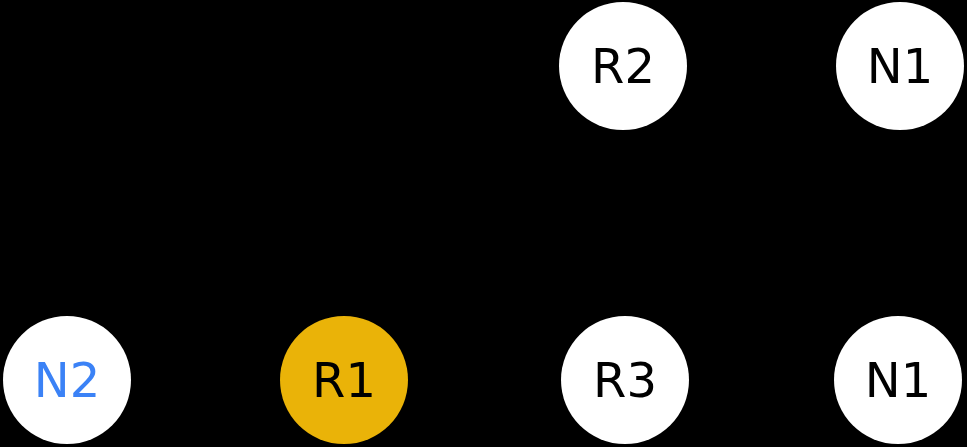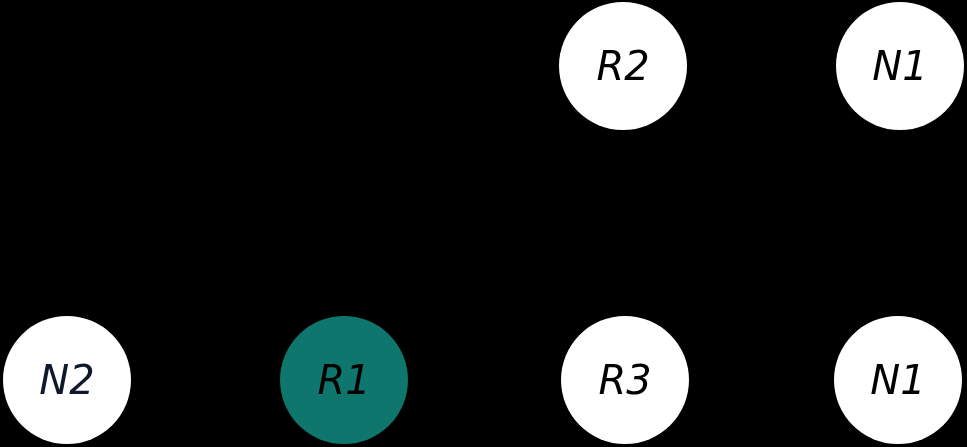--- a/index.html
+++ b/index.html
@@ -18,40 +18,39 @@
   }
   .node {
     position: absolute;
     border-radius: 50%;
     display: flex;
     align-items: center;
     justify-content: center;
     box-sizing: border-box;
   }
   .node-label {
-    font-size: 40px;
+    font-size: 48px;
     line-height: 1;
     user-select: none;
-    font-style: italic;
   }
 </style>
 </head>
 <body>
 
 <div class="canvas" id="graph-canvas" style="width: 967px; height: 447px; background: rgb(0, 0, 0);">
     <div class="node" style="width: 128px; height: 128px; left: 559px; top: 2px; background: rgb(255, 255, 255);">
       <span class="node-label" style="color: rgb(0, 0, 0);">R2</span>
     </div>
     <div class="node" style="width: 128px; height: 128px; left: 836px; top: 2px; background: rgb(255, 255, 255);">
       <span class="node-label" style="color: rgb(0, 0, 0);">N1</span>
     </div>
     <div class="node" style="width: 128px; height: 128px; left: 3px; top: 316px; background: rgb(255, 255, 255);">
-      <span class="node-label" style="color: #0f172a;">N2</span>
+      <span class="node-label" style="color: #3b82f6;">N2</span>
     </div>
-    <div class="node" style="width: 128px; height: 128px; left: 280px; top: 316px; background: #0f766e;">
+    <div class="node" style="width: 128px; height: 128px; left: 280px; top: 316px; background: #eab308;">
       <span class="node-label" style="color: rgb(0, 0, 0);">R1</span>
     </div>
     <div class="node" style="width: 128px; height: 128px; left: 561px; top: 316px; background: rgb(255, 255, 255); text-align: center;">
       <span class="node-label" style="color: rgb(0, 0, 0);">R3</span>
     </div>
     <div class="node" style="width: 128px; height: 128px; left: 834px; top: 316px; background: rgb(255, 255, 255);">
       <span class="node-label" style="color: rgb(0, 0, 0);">N1</span>
     </div>
   </div>
 

